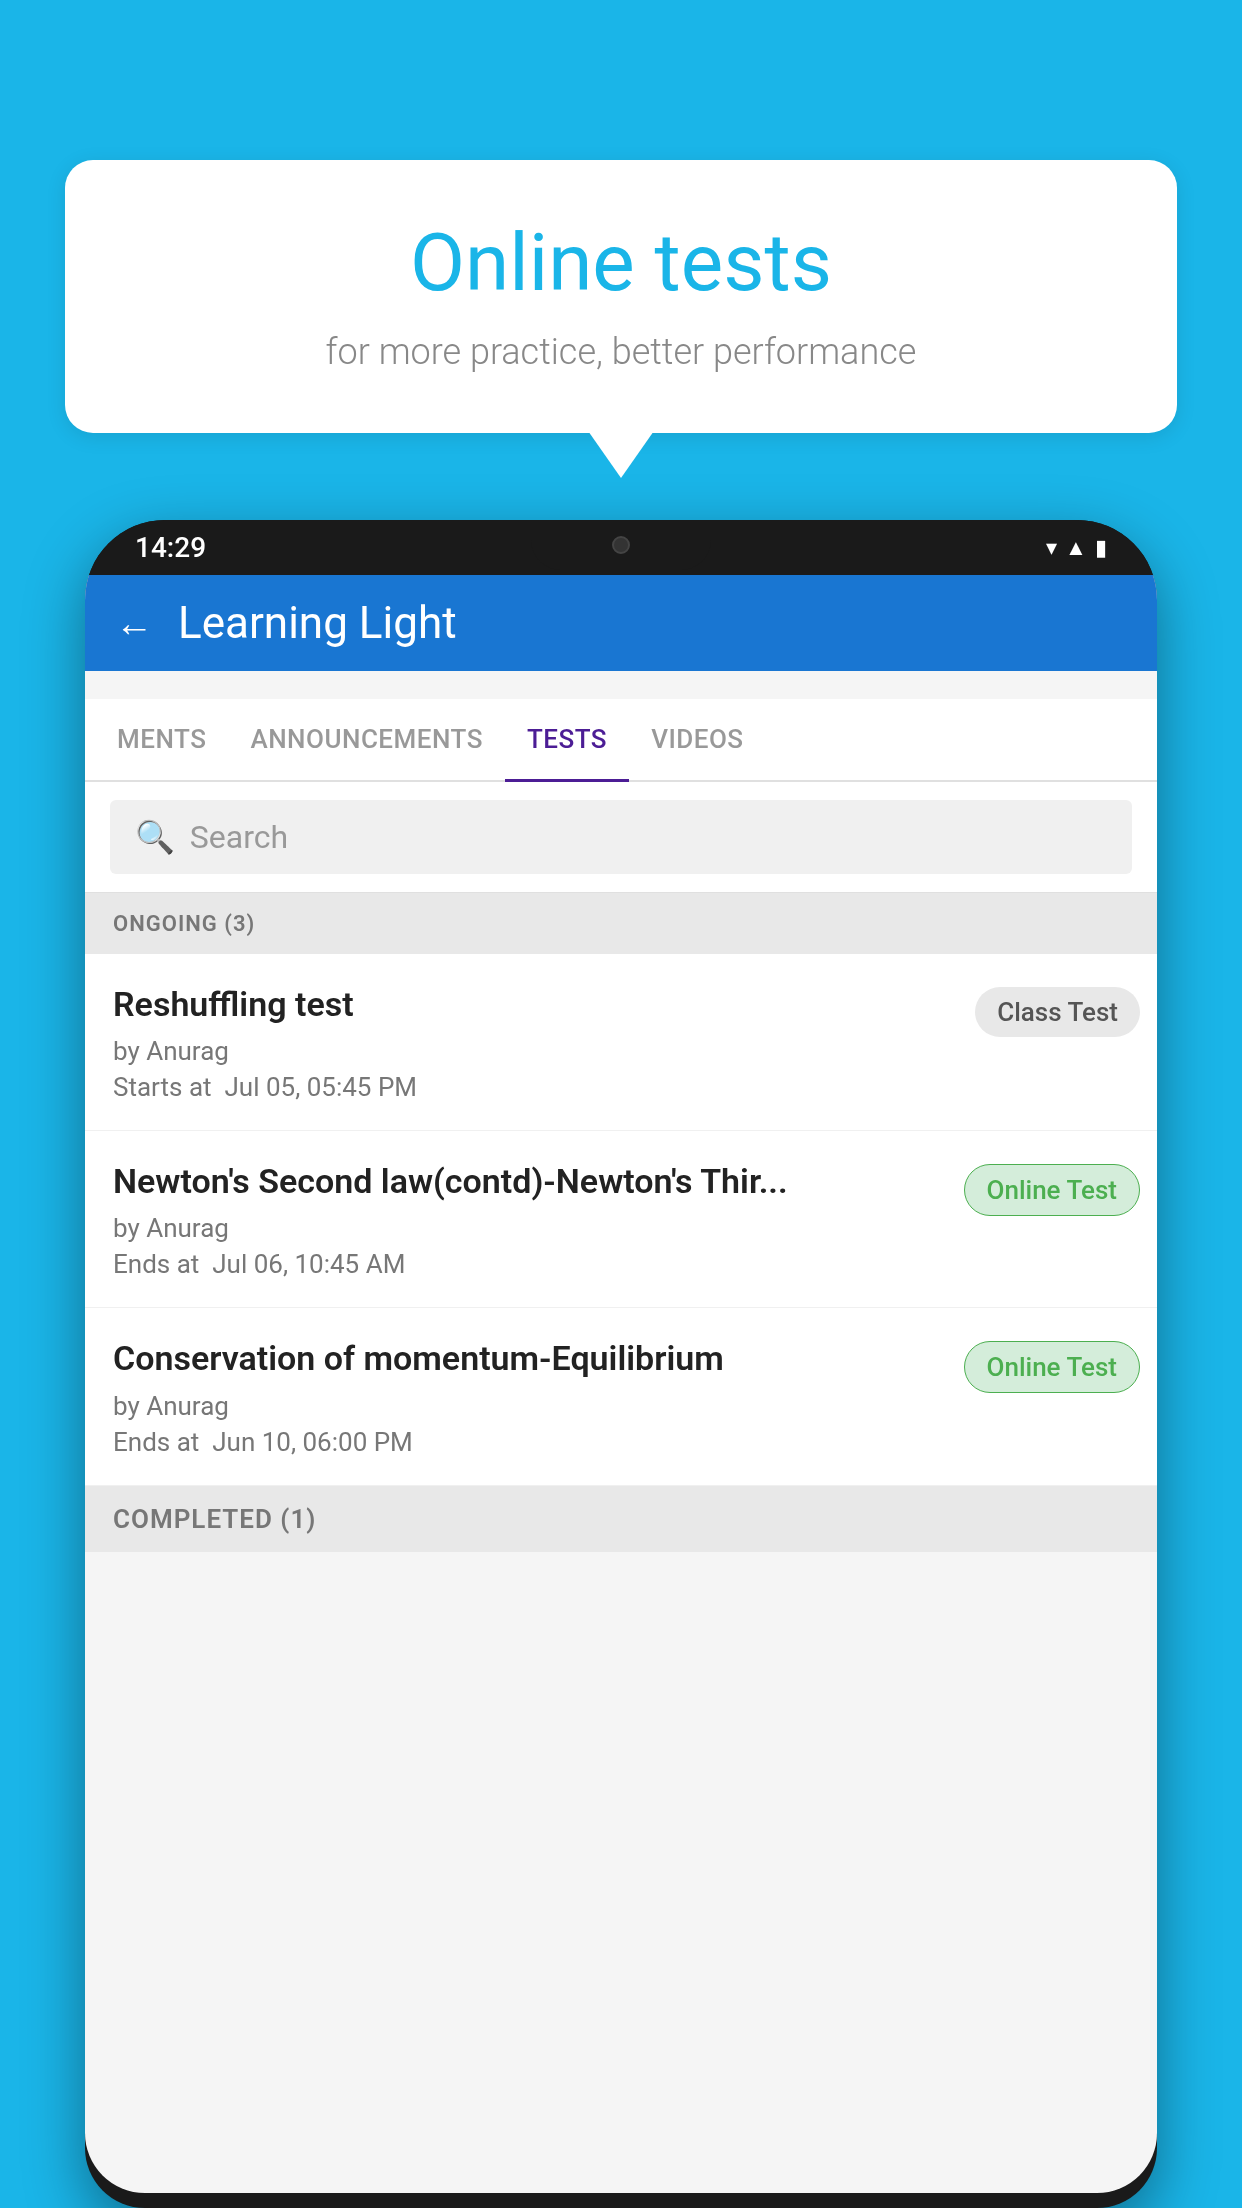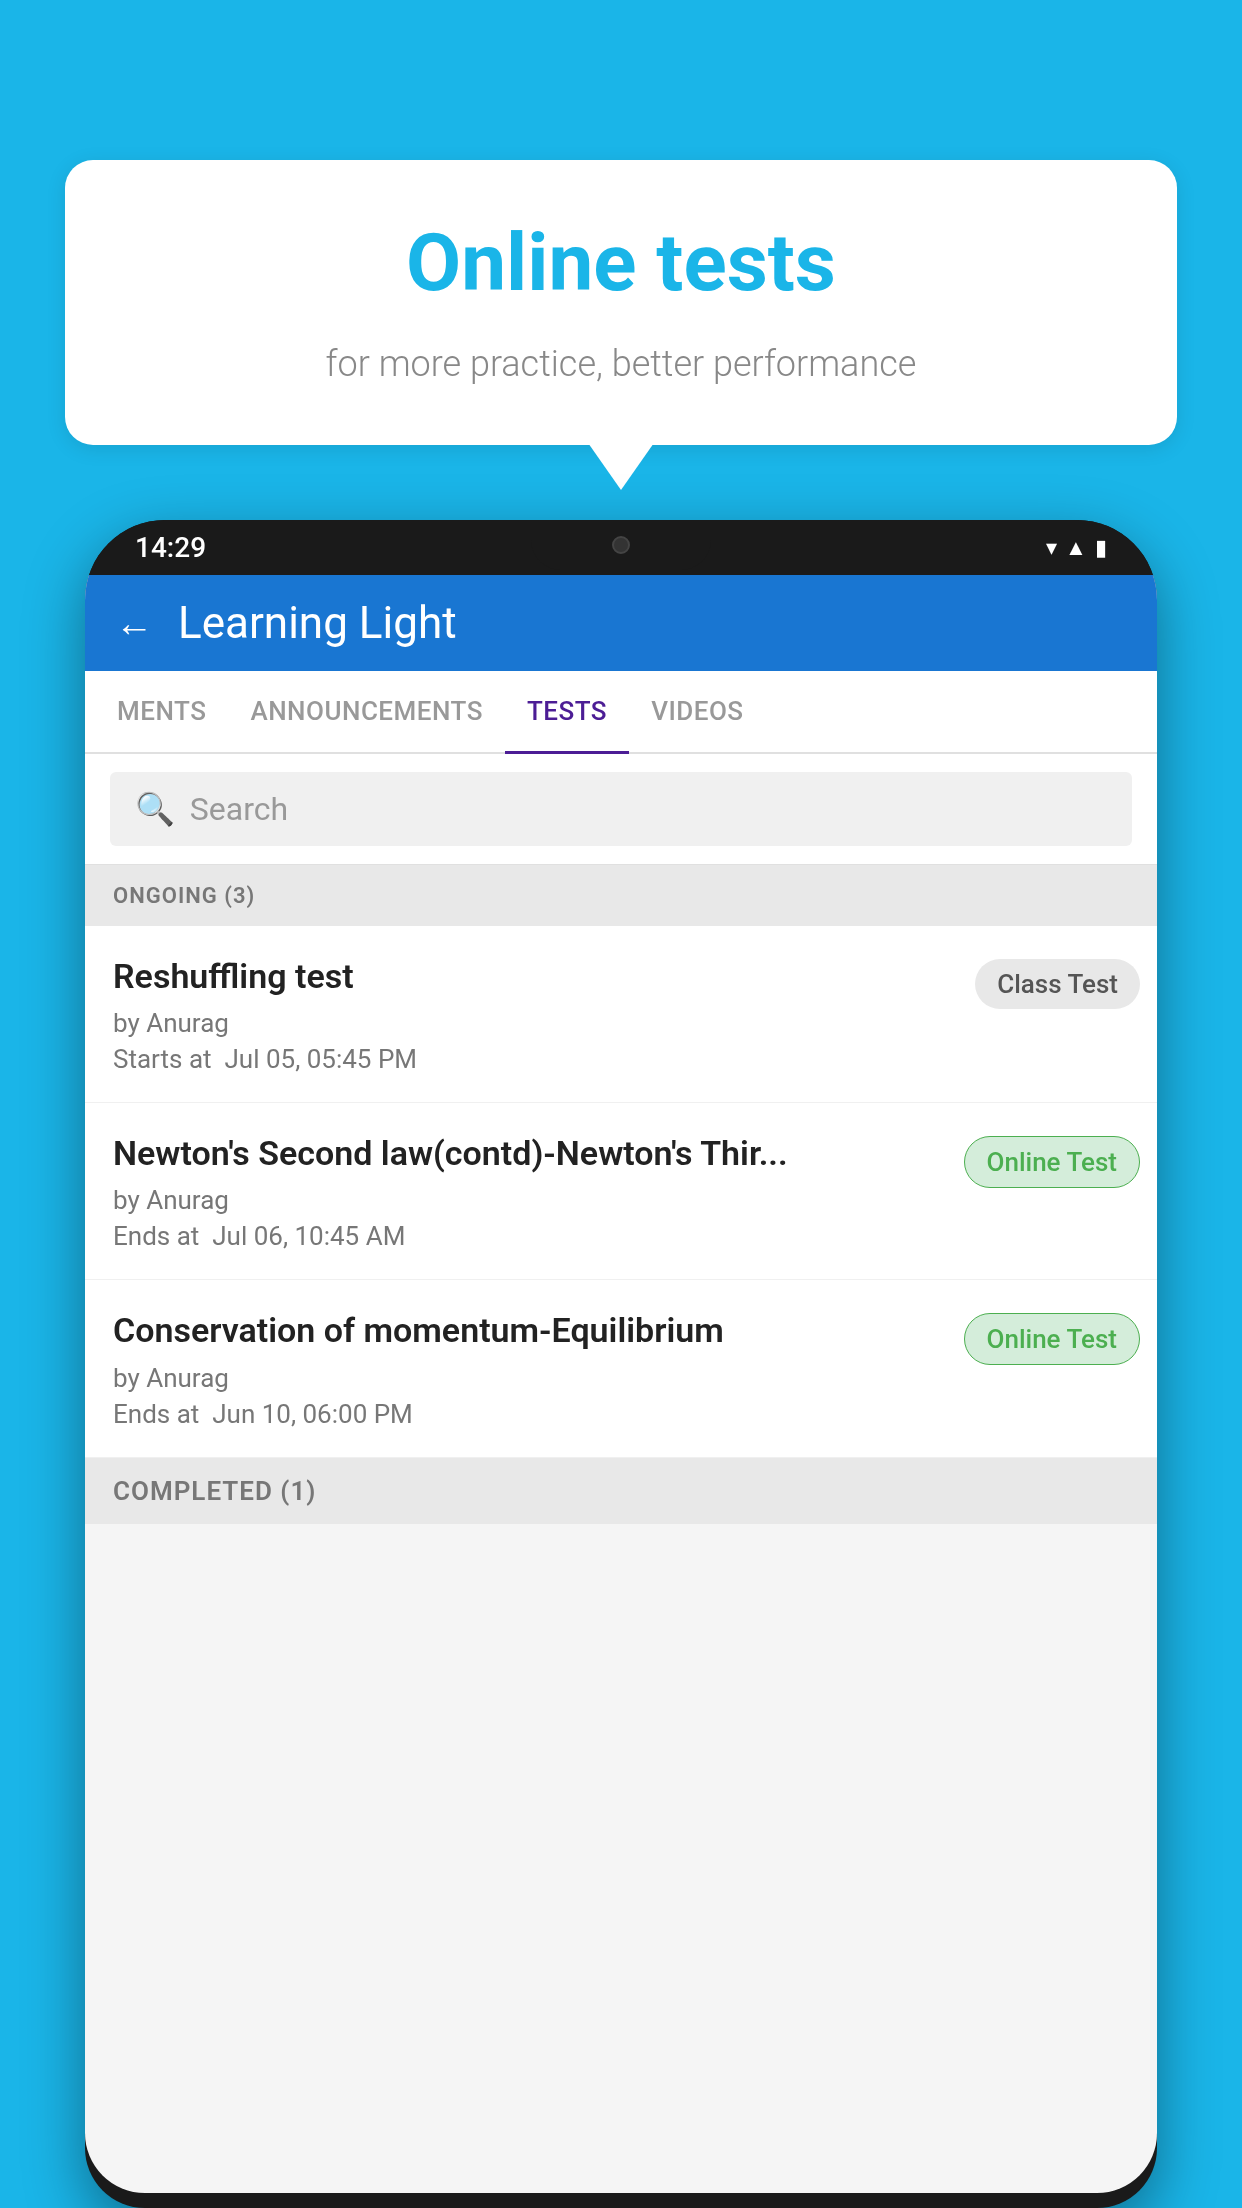--- a/index.html
+++ b/index.html
@@ -35,23 +35,23 @@
       width: 0;
       height: 0;
       border-left: 35px solid transparent;
       border-right: 35px solid transparent;
       border-top: 50px solid white;
     }
 
     .speech-bubble-title {
       font-size: 80px;
       color: #1ab5e8;
-      font-weight: 700;
+      font-weight: 400;
       line-height: 1.2;
-      margin-bottom: 32px;
+      margin-bottom: 20px;
     }
 
     .speech-bubble-subtitle {
       font-size: 36px;
       color: #888;
       font-weight: 300;
     }
 
     
     .phone-frame {
@@ -144,20 +144,21 @@
       font-size: 44px;
       font-weight: 400;
     }
 
     
     .tabs-container {
       background: white;
       display: flex;
       border-bottom: 2px solid #e0e0e0;
       padding: 0 10px;
+      margin-top: 28px;
     }
 
     .tab {
       padding: 25px 22px;
       font-size: 26px;
       color: #999;
       font-weight: 500;
       letter-spacing: 0.5px;
       cursor: pointer;
       text-transform: uppercase;

